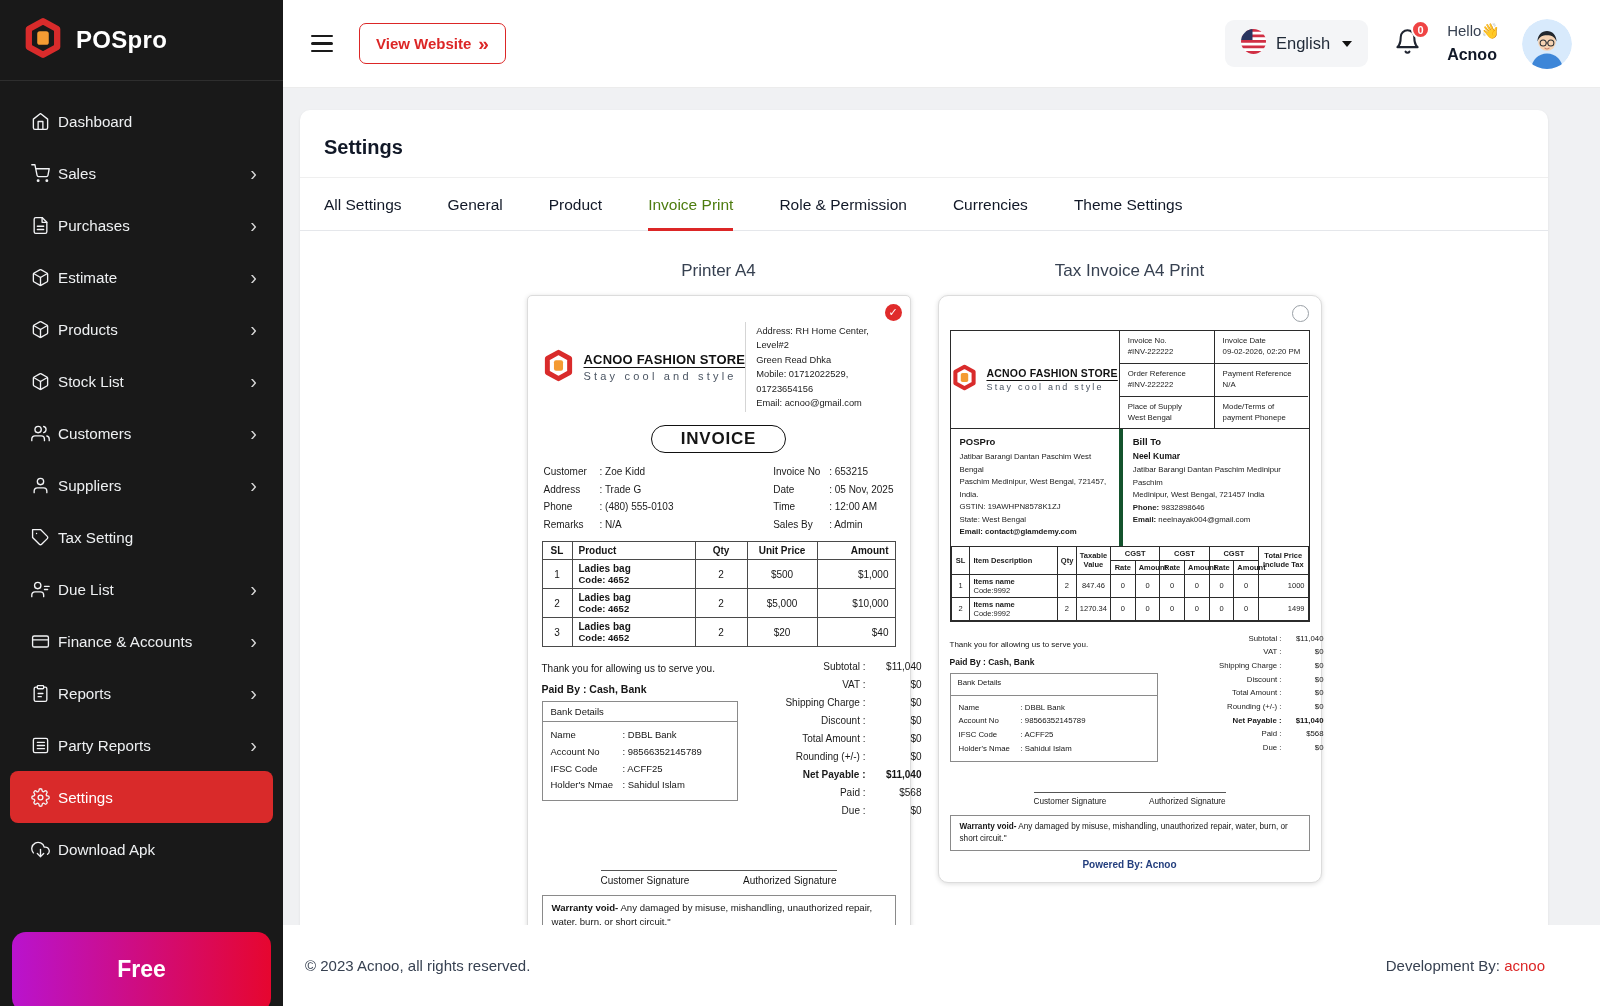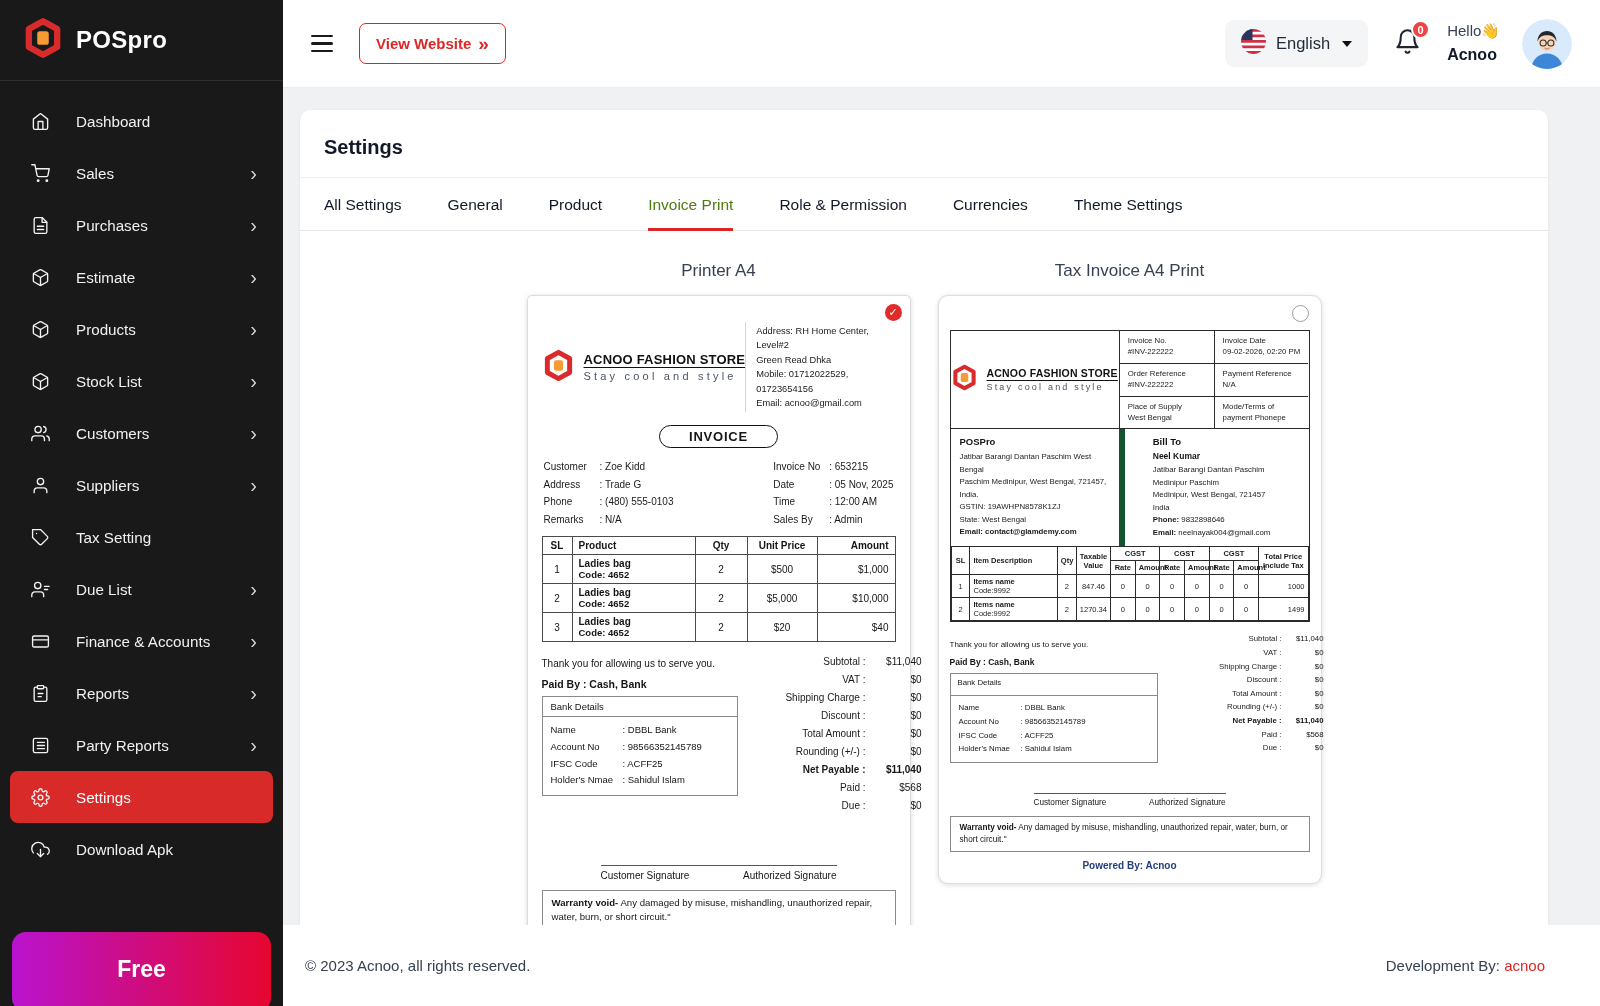--- a/index.html
+++ b/index.html
@@ -5,21 +5,21 @@
   * { box-sizing: border-box; margin: 0; padding: 0; }
   html,body { width:1600px; height:1006px; }
   body { font-family:"Liberation Sans","DejaVu Sans",sans-serif; background:#f0f1f3; overflow:hidden; }
   .app { display:flex; width:1600px; height:1006px; }
 
   
   .sidebar { width:283px; min-width:283px; background:#191919; color:#eef0f2; position:relative; height:1006px; overflow:hidden; }
   .logo-row { height:81px; display:flex; align-items:center; gap:12px; padding:0 22px; border-bottom:1px solid #2e2e2e; }
   .brand-name { font-size:24px; font-weight:700; color:#fff; letter-spacing:.3px; }
   .menu { padding:14px 10px 0; }
-  .menu-item { display:flex; align-items:center; gap:26px; height:52px; padding:0 10px 0 20px; font-size:15.2px; color:#eef0f2; cursor:pointer; border-radius:8px; }
+  .menu-item { display:flex; align-items:center; gap:8px; height:52px; padding:0 10px 0 20px; font-size:15.2px; color:#eef0f2; cursor:pointer; border-radius:8px; }
   .menu-item .mi-icon { width:20px; height:20px; display:flex; align-items:center; justify-content:center; color:#f2f3f5; }
   .menu-item .mi-icon svg { width:19px; height:19px; stroke:currentColor; fill:none; stroke-width:1.7; stroke-linecap:round; stroke-linejoin:round; }
   .menu-item .mi-arrow { margin-left:auto; color:#d6d6d6; font-size:20px; line-height:1; padding-right:6px; }
   .menu-item.active { background:#d92a2a; color:#fff; }
   .free-btn { position:absolute; left:12px; right:12px; top:932px; height:80px; border-radius:14px;
     background:linear-gradient(90deg,#b913ce 0%,#e6062f 100%); color:#fff; font-size:23px; font-weight:700;
     display:flex; justify-content:center; padding-top:24px; cursor:pointer; }
 
   
   .main { flex:1; display:flex; flex-direction:column; height:1006px; }
@@ -58,21 +58,21 @@
 
   
   .check-badge { position:absolute; top:8px; right:8px; width:17px; height:17px; background:#e02b2b; color:#fff;
     border-radius:50%; font-size:11px; display:flex; align-items:center; justify-content:center; font-weight:700; }
   .inv-head { display:flex; align-items:center; margin-top:14px; }
   .inv-brand { display:flex; align-items:center; gap:9px; flex:1; justify-content:center; }
   .inv-store { font-size:13px; font-weight:700; letter-spacing:.2px; text-decoration:underline; text-underline-offset:3px; color:#111; white-space:nowrap; }
   .inv-tag { font-size:11px; color:#4b5563; letter-spacing:3.2px; margin-top:3px; white-space:nowrap; }
   .inv-addr { width:172px; min-width:172px; border-left:1px solid #d5d5d5; padding:2px 14px 2px 10px; font-size:9.3px; line-height:1.55; color:#1b1b1b; }
   .inv-badge-wrap { text-align:center; margin:13px 0 10px; }
-  .inv-badge { display:inline-block; border:1.6px solid #111; border-radius:14px; padding:3px 29px; font-size:13px; font-weight:700; letter-spacing:.8px; }
+  .inv-badge { display:inline-block; border:1.6px solid #111; border-radius:14px; padding:3px 29px; font-size:17px; font-weight:700; letter-spacing:.8px; }
   .inv-meta { display:flex; justify-content:space-between; font-size:10px; line-height:1.75; margin:4px 2px 8px; }
   .meta-row { display:flex; }
   .ml { width:56px; color:#1b1b1b; }
   .mv { color:#1b1b1b; }
   .meta-col.rgt .ml { width:56px; }
   .inv-table { width:100%; border-collapse:collapse; font-size:10px; margin-top:2px; }
   .inv-table th, .inv-table td { border:1px solid #4a4a4a; padding:3px 6px; }
   .inv-table th { font-weight:700; text-align:center; }
   .inv-table th.l, .inv-table td.l { text-align:left; }
   .inv-table th.r, .inv-table td.r { text-align:right; }
@@ -106,21 +106,21 @@
   .tax-inner { border:1px solid #2b2b2b; margin-top:22px; }
   .tax-title { text-align:center; font-weight:700; font-size:12px; padding:6px 4px; border-bottom:1px solid #2b2b2b; letter-spacing:.3px; }
   .tax-grid { display:grid; grid-template-columns:47% 26.5% 26.5%; }
   .tax-logo-cell { grid-row:1 / 4; display:flex; align-items:center; justify-content:center; gap:8px; padding:8px 6px; }
   .inv-store.sm { font-size:10.5px; }
   .inv-tag.sm { font-size:9px; letter-spacing:2.2px; }
   .tax-cell { border-left:1px solid #2b2b2b; padding:5px 8px; font-size:7.8px; line-height:1.4; color:#1b1b1b; }
   .tax-cell.bt { border-top:1px solid #2b2b2b; }
   .tax-parties { display:grid; grid-template-columns:47% 53%; border-top:1px solid #2b2b2b; }
   .seller { padding:7px 9px; }
-  .billto { border-left:6px solid #14532d; padding:7px 28px; }
+  .billto { border-left:4px solid #14532d; padding:7px 10px; }
   .party-title { font-weight:700; font-size:9.5px; margin-bottom:4px; }
   .party-name { font-weight:700; font-size:8.5px; margin-bottom:3px; }
   .pline { font-size:7.8px; line-height:1.6; color:#1b1b1b; }
   .pline.bold, .pline b { font-weight:700; }
   .tax-table { width:100%; border-collapse:collapse; font-size:7.5px; border-top:1px solid #2b2b2b; table-layout:fixed; }
   .tax-table th, .tax-table td { border:1px solid #2b2b2b; padding:2px 3px; text-align:center; color:#1b1b1b; }
   .tax-table th { font-weight:700; }
   .tax-table .l { text-align:left; }
   .tax-table .r { text-align:right; }
   .tax-table .iname { font-weight:700; }

